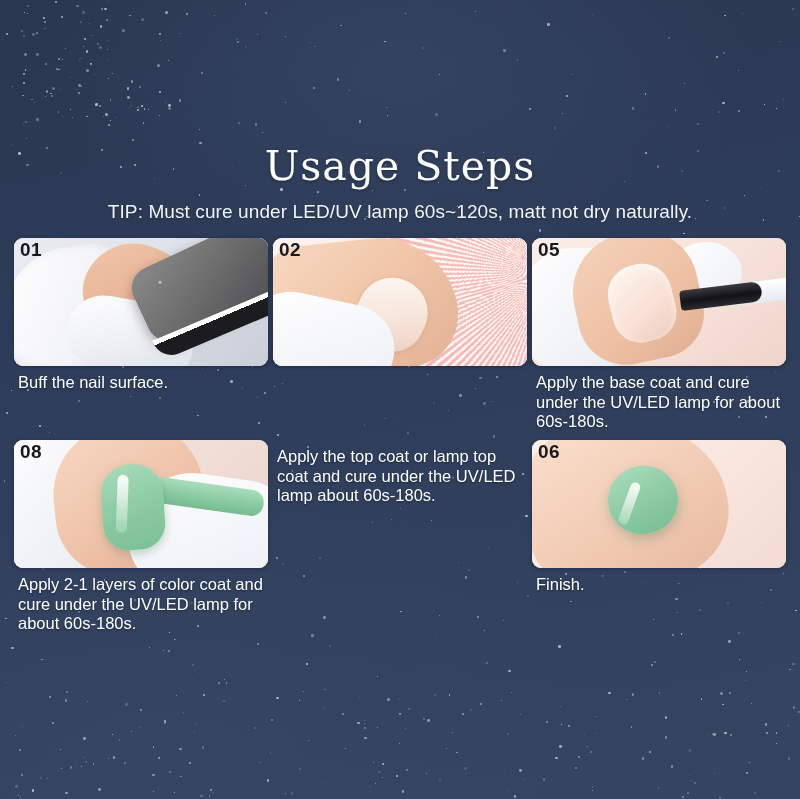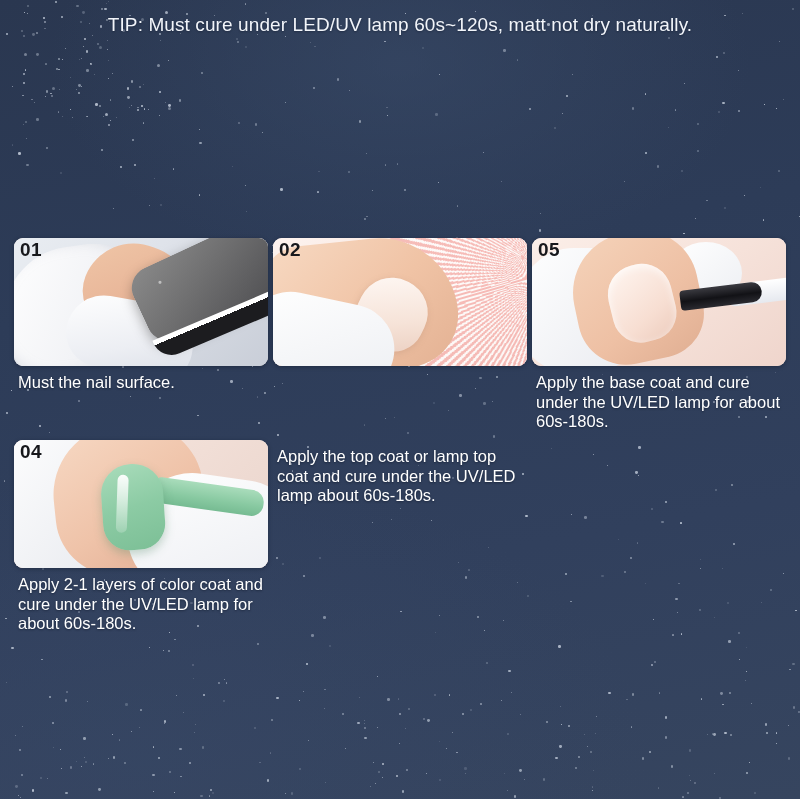--- a/index.html
+++ b/index.html
@@ -1017,36 +1017,37 @@
       <span style="left:560.7px;top:724.3px;width:0.7px;height:0.7px;opacity:0.68"></span>
       <span style="left:722.4px;top:703.7px;width:1.2px;height:1.2px;opacity:0.64"></span>
       <span style="left:325.3px;top:781.9px;width:1.2px;height:1.2px;opacity:0.26"></span>
       <span style="left:542.5px;top:777.9px;width:2.8px;height:2.8px;opacity:0.28"></span>
       <span style="left:700.9px;top:698.2px;width:1.4px;height:1.4px;opacity:0.66"></span>
       <span style="left:765.6px;top:732.1px;width:2.1px;height:2.1px;opacity:0.63"></span>
       <span style="left:52.9px;top:746.6px;width:0.8px;height:0.8px;opacity:0.26"></span>
     </div>
 
   <div class="header">
+    <h1 class="title">Usage Steps</h1>
     <p class="tip">TIP: Must cure under LED/UV lamp 60s~120s, matt not dry naturally.</p>
   </div>
 
   <div class="grid">
 
     <div class="card">
       <div class="thumb">
         <div class="scene s1">
           <div class="glove"></div>
           <div class="finger"></div>
           <div class="thumbtip"></div>
           <div class="buffer"></div>
         </div>
         <span class="badge">01</span>
       </div>
-      <p class="caption">Must the nail surface.</p>
+      <p class="caption">Buff the nail surface.</p>
     </div>
 
     <div class="card">
       <div class="thumb">
         <div class="scene s2">
           <div class="brush"></div>
           <div class="hand2"></div>
           <div class="nail2"></div>
           <div class="sleeve"></div>
         </div>
@@ -1075,25 +1076,35 @@
 
     <div class="card">
       <div class="thumb">
         <div class="scene s4">
           <div class="gl4"></div>
           <div class="fin4"></div>
           <div class="gl4b"></div>
           <div class="brush4"></div>
           <div class="nail4"></div>
         </div>
-        <span class="badge">04</span>
+        <span class="badge">08</span>
       </div>
       <p class="caption">Apply 2-1 layers of color coat and cure under the UV/LED lamp for about 60s-180s.</p>
     </div>
 
     <div class="card">
       <p class="caption">Apply the top coat or lamp top coat and cure under the UV/LED lamp about 60s-180s.</p>
     </div>
 
+    <div class="card">
+      <div class="thumb">
+        <div class="scene s6">
+          <div class="fin6"></div>
+          <div class="nail6"></div>
+        </div>
+        <span class="badge">06</span>
+      </div>
+      <p class="caption">Finish.</p>
+    </div>
 
   </div>
 
 </div>
 
 </body></html>

